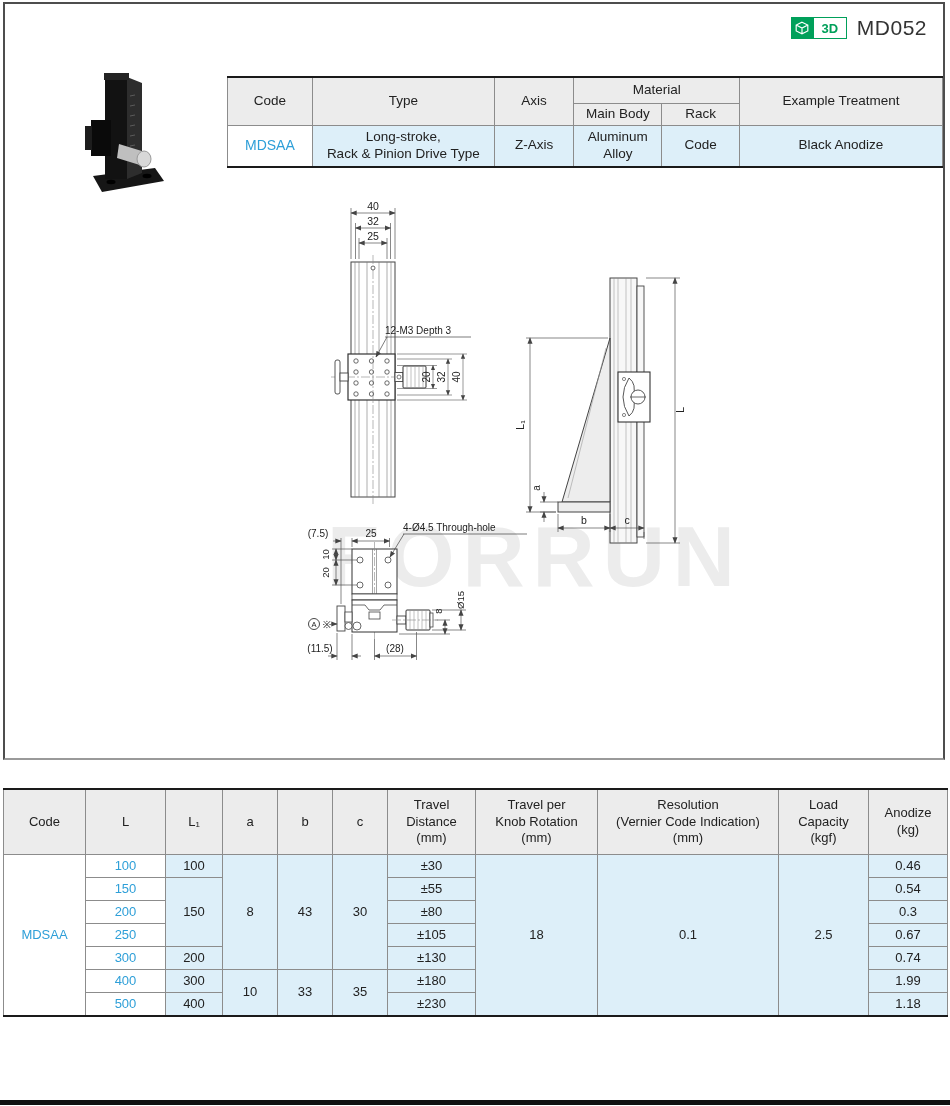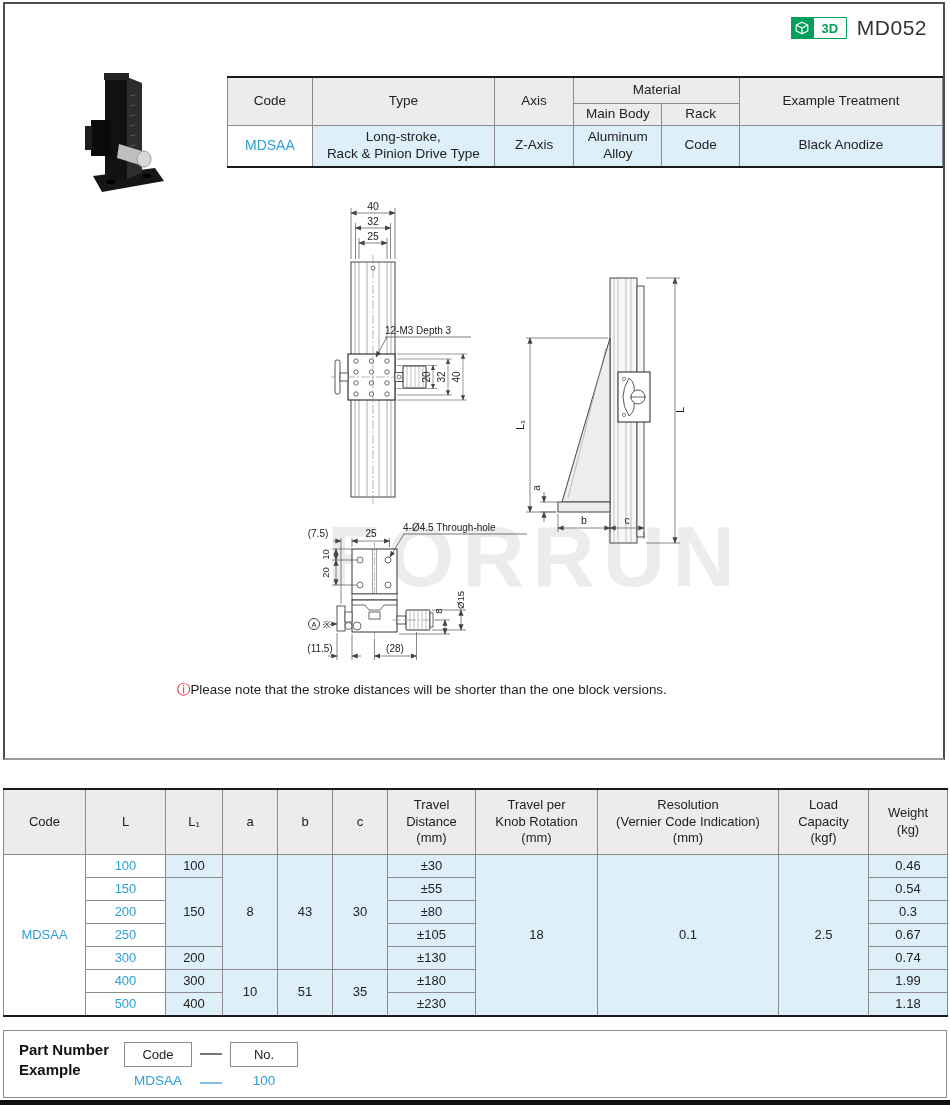--- a/index.html
+++ b/index.html
@@ -368,21 +368,20 @@
           <line x1="136.5" y1="120" x2="136.5" y2="148"></line>
         <line x1="48" y1="144" x2="57" y2="144" marker-end="url(#ar3)"></line>
         <line x1="81" y1="144" x2="72" y2="144" marker-end="url(#ar3)"></line>
         <line x1="94.5" y1="144" x2="136.5" y2="144" marker-start="url(#ar3)" marker-end="url(#ar3)"></line>
       </g>
       <text x="40" y="140" text-anchor="middle" font-size="10">(11.5)</text>
       <text x="115" y="140" text-anchor="middle" font-size="10">(28)</text>
     </svg>
 
     <div class="notes">
-      <div><span class="red">ⓘ</span><span>Please note that the stroke distances will be shorter than the one block versions.</span></div>
     </div>
   </div>
 
   <table class="spec-table">
     <colgroup>
       <col style="width:82px">
         <col style="width:80px">
         <col style="width:57px">
         <col style="width:55px">
       <col style="width:55px">
@@ -406,21 +405,21 @@
 (mm)</th>
       <th>Travel per
 Knob Rotation
 (mm)</th>
       <th>Resolution
 (Vernier Code Indication)
 (mm)</th>
       <th>Load
 Capacity
 (kgf)</th>
-      <th>Weight
+      <th>Anodize
 (kg)</th>
     </tr>
     <tr>
       <td class="blue" rowspan="7">MDSAA</td>
       <td class="blue">100</td>
       <td>100</td>
       <td rowspan="5">8</td>
       <td rowspan="5">43</td>
       <td rowspan="5">30</td>
       <td>±30</td>
@@ -448,39 +447,29 @@
     <tr>
       <td class="blue">300</td>
       <td>200</td>
       <td>±130</td>
       <td>0.74</td>
     </tr>
     <tr>
       <td class="blue">400</td>
       <td>300</td>
       <td rowspan="2">10</td>
-      <td rowspan="2">51</td>
+      <td rowspan="2">33</td>
       <td rowspan="2">35</td>
       <td>±180</td>
       <td>1.99</td>
     </tr>
     <tr>
       <td class="blue">500</td>
       <td>400</td>
       <td>±230</td>
       <td>1.18</td>
     </tr>
   </tbody>
     </table>
 
-  <div class="pn-box">
-    <div class="pn-title">Part Number
-Example</div>
-    <div class="pn-code-box">Code</div>
-    <div class="pn-dash"></div>
-    <div class="pn-no-box">No.</div>
-    <div class="pn-ex-code">MDSAA</div>
-    <div class="pn-ex-dash"></div>
-    <div class="pn-ex-no">100</div>
-  </div>
 
   <div class="bottom-bar"></div>
 </div>
 
 </body></html>

